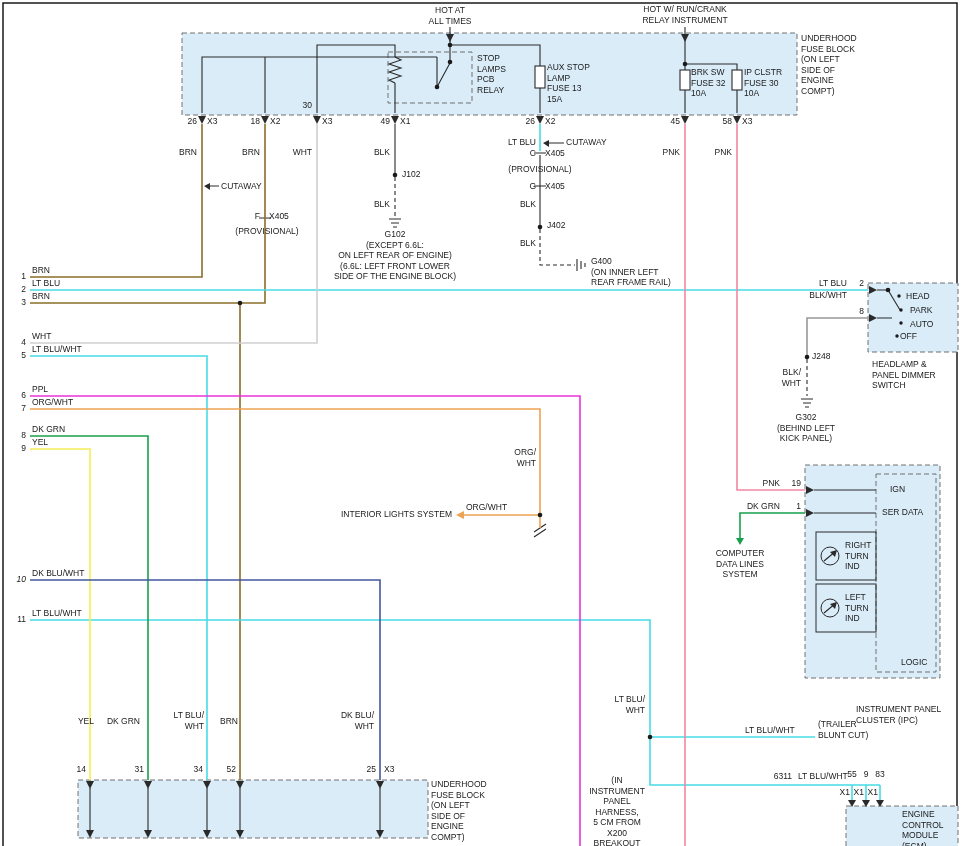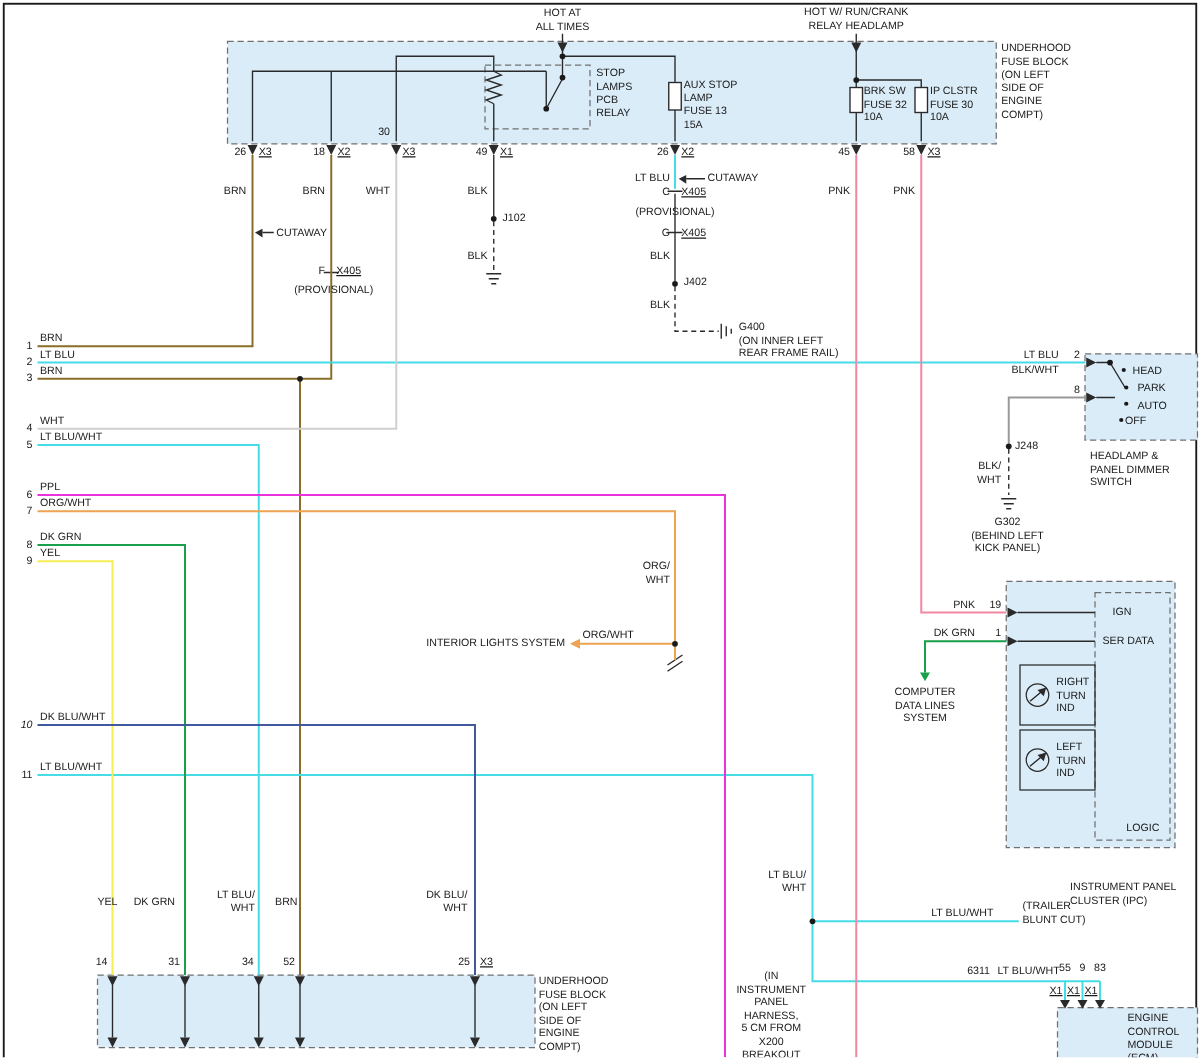--- a/index.html
+++ b/index.html
@@ -2,21 +2,21 @@
 <html style="--boxfill: #daecf8; --boxstroke: #707070; --brn: #8a6d28; --ltblu: #45dce6; --wht: #cfcfcf; --ppl: #ea33dc; --org: #eda351; --dkgrn: #18a04b; --yel: #f5ee55; --dkblu: #41589e; --pnk: #f287a2; --blkwht: #999999;"><head>
 <meta charset="utf-8">
 <style>
   html,body{margin:0;padding:0;background:#ffffff;}
   #stage{position:relative;width:962px;height:846px;background:#fff;overflow:hidden;
          font-family:"Liberation Sans","DejaVu Sans",sans-serif;font-size:8.5px;line-height:10.5px;color:#1a1a1a;}
   #wires{position:absolute;left:0;top:0;}
   .L{position:absolute;white-space:pre-line;}
   .ra{transform:translateX(-100%);text-align:right;}
   .ctr{transform:translateX(-50%);text-align:center;}
-  .u{text-decoration:underline;}
+  .u{}
   .wire{fill:none;stroke-width:1.6;}
   .w-brn{stroke:var(--brn);} .w-ltblu{stroke:var(--ltblu);} .w-wht{stroke:var(--wht);}
   .w-ppl{stroke:var(--ppl);} .w-org{stroke:var(--org);} .w-dkgrn{stroke:var(--dkgrn);}
   .w-yel{stroke:var(--yel);} .w-dkblu{stroke:var(--dkblu);} .w-pnk{stroke:var(--pnk);}
   .w-gray{stroke:var(--blkwht);}
   .k{stroke:#2a2a2a;stroke-width:1.1;fill:none;}
   .kd{stroke:#2a2a2a;stroke-width:1.1;fill:none;stroke-dasharray:4 3;}
   .bluebox{fill:var(--boxfill);stroke:var(--boxstroke);stroke-width:1;stroke-dasharray:5 3;}
   .dashbox{fill:none;stroke:var(--boxstroke);stroke-width:1;stroke-dasharray:5 3;}
   .solidbox{fill:none;stroke:#2a2a2a;stroke-width:1;}
@@ -154,21 +154,21 @@
     <polygon class="arr" points="210,183 210,190 204,186"></polygon>
     <polygon class="arr" points="549,140 549,147 543,143"></polygon>
     <polygon class="arrO" points="464,511 464,519 456,515"></polygon>
     <polygon class="arrG" points="736,538 744,538 740,545"></polygon>
   </g>
 </svg>
 
 <div class="L ctr" style="left:450px;top:5px;">HOT AT
 ALL TIMES</div>
 <div class="L ctr" style="left:685px;top:4px;">HOT W/ RUN/CRANK
-RELAY HEADLAMP</div>
+RELAY INSTRUMENT</div>
 
 <div class="L" style="left:801px;top:33px;">UNDERHOOD
 FUSE BLOCK
 (ON LEFT
 SIDE OF
 ENGINE
 COMPT)</div>
 <div class="L" style="left:477px;top:53px;">STOP
 LAMPS
 PCB
@@ -213,20 +213,25 @@
 <div class="L u" style="left:269px;top:211px;">X405</div>
 <div class="L ctr" style="left:267px;top:226px;">(PROVISIONAL)</div>
 <div class="L ra" style="left:536px;top:148px;">C</div>
 <div class="L u" style="left:545px;top:148px;">X405</div>
 <div class="L ctr" style="left:540px;top:164px;">(PROVISIONAL)</div>
 <div class="L ra" style="left:536px;top:181px;">G</div>
 <div class="L u" style="left:545px;top:181px;">X405</div>
 
 <div class="L ra" style="left:390px;top:199px;">BLK</div>
 <div class="L" style="left:402px;top:169px;">J102</div>
+<div class="L ctr" style="left:395px;top:229px;">G102
+(EXCEPT 6.6L:
+ON LEFT REAR OF ENGINE)
+(6.6L: LEFT FRONT LOWER
+SIDE OF THE ENGINE BLOCK)</div>
 <div class="L ra" style="left:536px;top:199px;">BLK</div>
 <div class="L" style="left:547px;top:220px;">J402</div>
 <div class="L ra" style="left:536px;top:238px;">BLK</div>
 <div class="L" style="left:591px;top:256px;">G400
 (ON INNER LEFT
 REAR FRAME RAIL)</div>
 
 <div class="L ra" style="left:26px;top:271px;">1</div>
 <div class="L" style="left:32px;top:265px;">BRN</div>
 <div class="L ra" style="left:26px;top:284px;">2</div>

